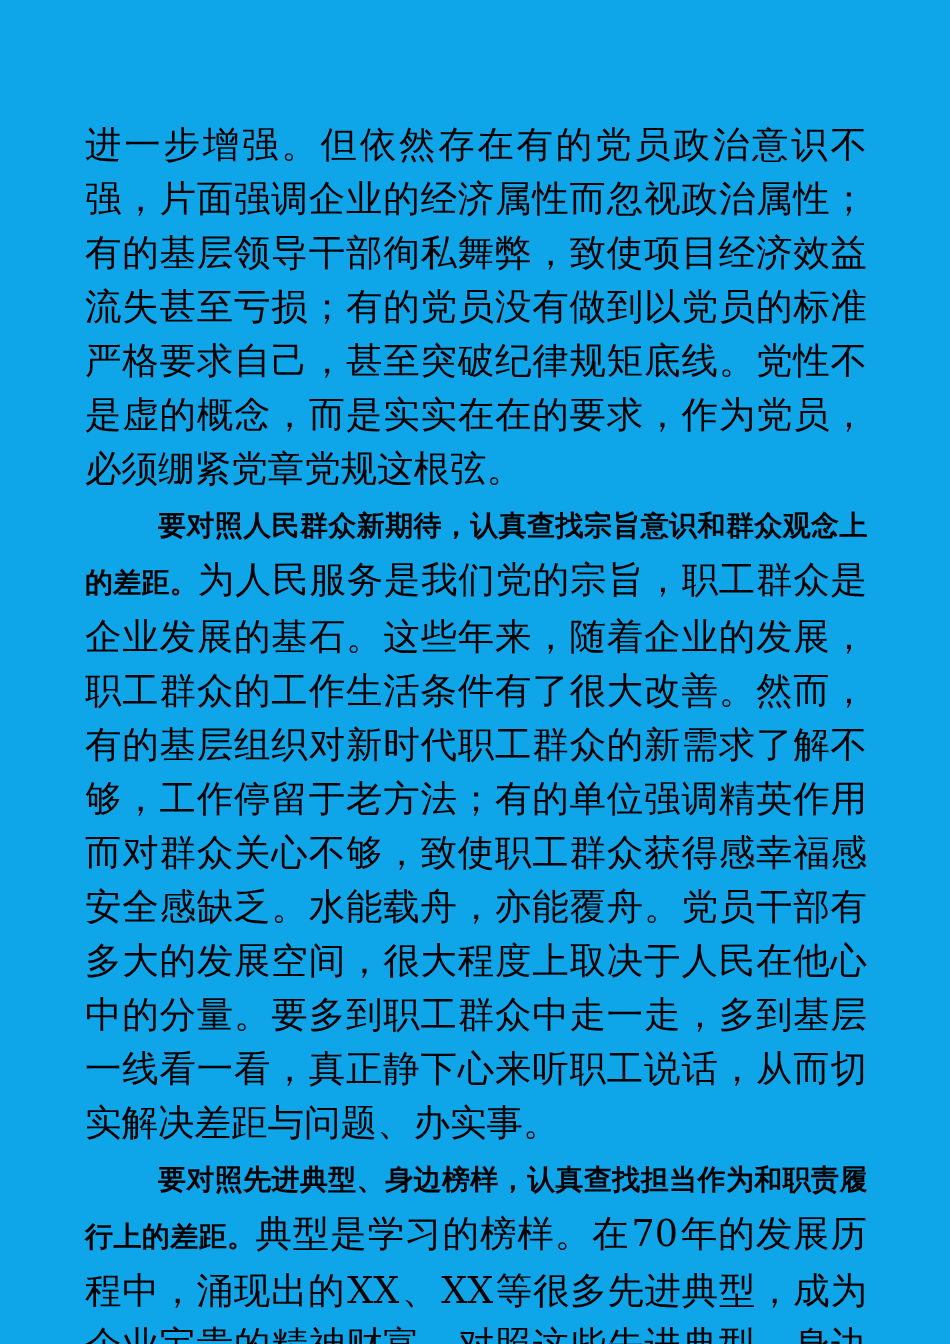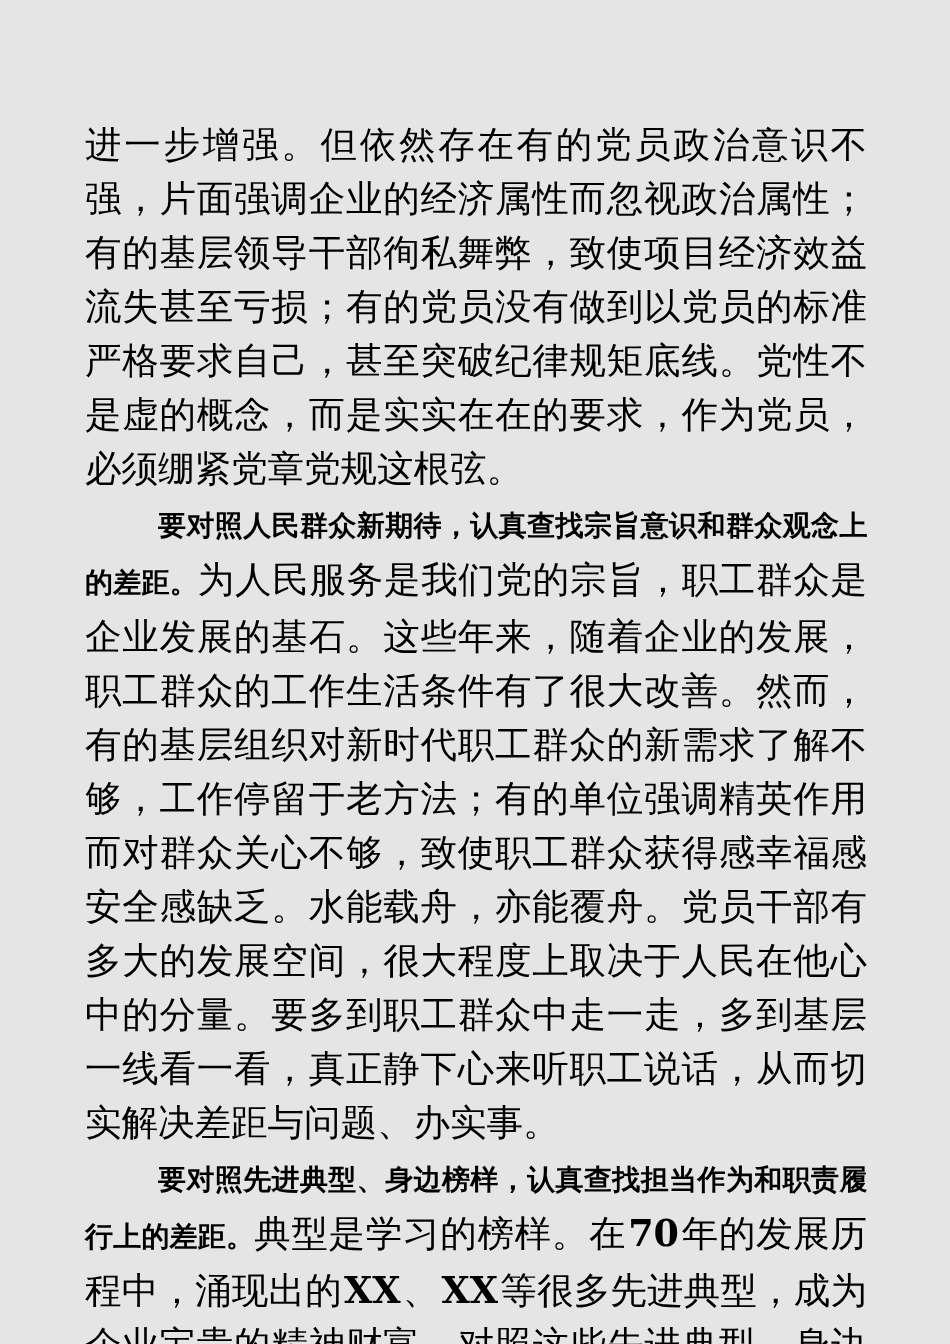--- a/index.html
+++ b/index.html
@@ -7,21 +7,21 @@
     padding: 0;
     background: #ffffff;
   }
   body {
     font-family: "DejaVu Serif", "Liberation Serif", serif;
   }
   .page {
     position: relative;
     width: 950px;
     height: 1344px;
-    background: #e5e5e5;
+    background: #0ea5e9;
     overflow: hidden;
     box-sizing: border-box;
   }
   .content {
     position: absolute;
     left: 85px;
     top: 118px;
     width: 782px;
   }
   
@@ -48,21 +48,20 @@
   .heading-run {
     font-family: "DejaVu Sans", "Liberation Sans", sans-serif;
     font-weight: 700;
     font-size: 28px;
     letter-spacing: -0.5px;
   }
   
   .latin {
     font-family: "DejaVu Serif", "Liberation Serif", serif;
     padding: 0 2px;
-    font-weight: bold;
   }
 </style>
 </head>
 <body>
 
 <div class="page">
   <div class="content">
 
     <p class="para noindent"><span>进一步增强。但依然存在有的党员政治意识不强，片面强调企业的经济属性而忽视政治属性；有的基层领导干部徇私舞弊，致使项目经济效益流失甚至亏损；有的党员没有做到以党员的标准严格要求自己，甚至突破纪律规矩底线。党性不是虚的概念，而是实实在在的要求，作为党员，必须绷紧党章党规这根弦。</span></p>
 

